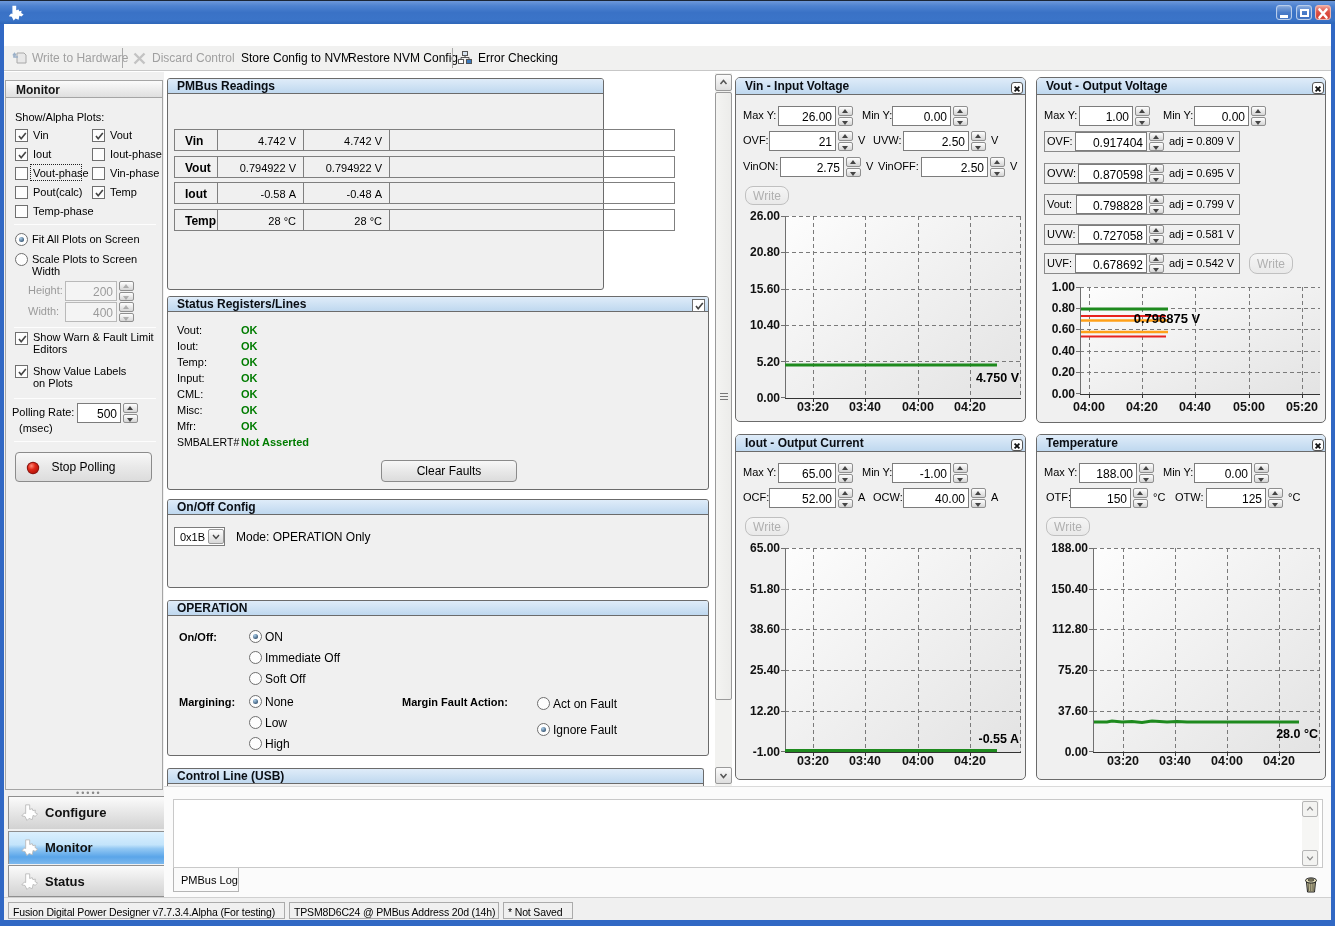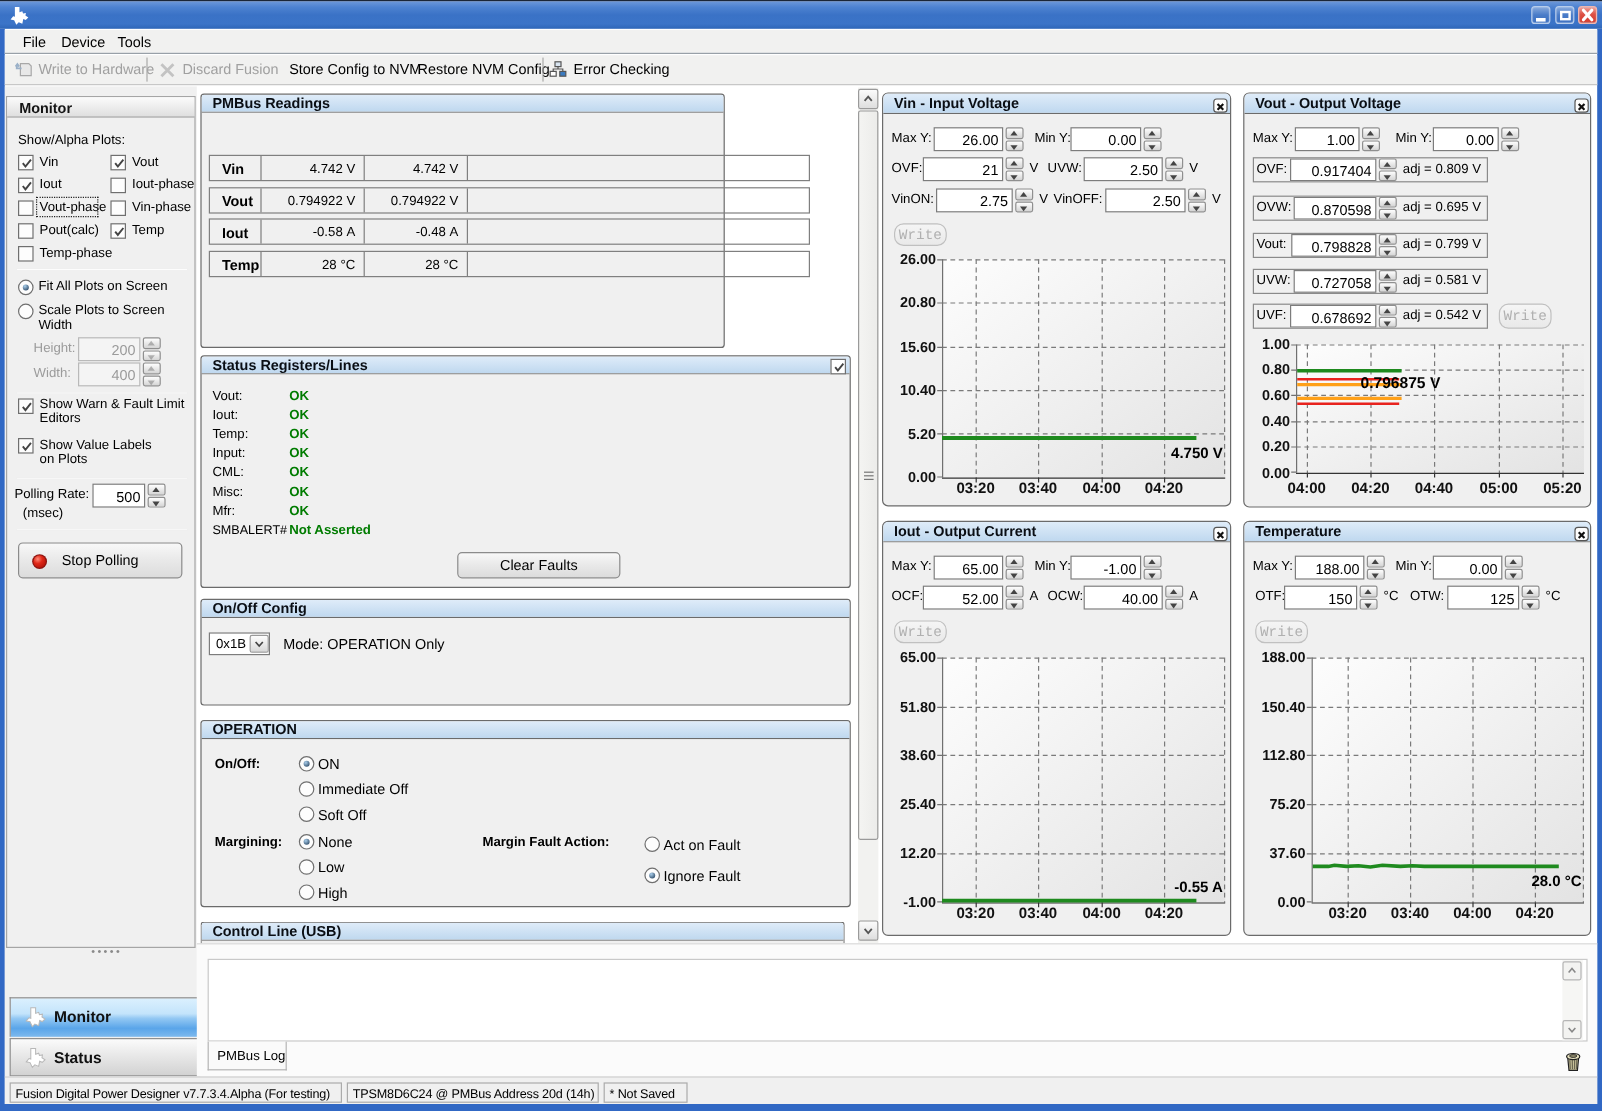--- a/index.html
+++ b/index.html
@@ -37,21 +37,21 @@
 .spin i{display:flex;flex-direction:column;width:15px;height:20px;margin-left:2px;font-style:normal;}
 .spin i u{flex:1;display:block;text-decoration:none;border:1px solid #8f8f8f;border-radius:2px;background:linear-gradient(#fefefe,#d5d5d5);position:relative;}
 .spin i u+u{margin-top:1px;}
 .spin i u:after{content:"";position:absolute;left:3px;width:0;height:0;border-left:3.5px solid transparent;border-right:3.5px solid transparent;}
 .spin i u.up:after{top:2px;border-bottom:4px solid #444;}
 .spin i u.dn:after{top:3px;border-top:4px solid #444;}
 .spin.dis b{background:#f4f4f4;color:#9b9b9b;border-color:#b9b9b9;}
 .spin.dis i u:after{opacity:.35;}
 
 .btn{position:absolute;border:1px solid #8b8b8b;border-radius:3px;background:linear-gradient(#f8f8f8,#eaeaea 45%,#dcdcdc);font-size:12px;color:#000;text-align:center;}
-.btn.dis{color:#b0b0b0;border-color:#c0c0c0;background:linear-gradient(#f5f5f5,#e9e9e9);border-radius:8px;font-family:Liberation Mono, monospace;}
+.btn.dis{color:#b0b0b0;border-color:#c0c0c0;background:linear-gradient(#f5f5f5,#e9e9e9);border-radius:8px;}
 
 .panel{position:absolute;border:1px solid #6b6b6b;border-radius:3px;background:#f0f0f0;}
 .panel h2{height:15px;background:linear-gradient(#dfecf9,#bfd8ef);border-bottom:1px solid #6b6b6b;border-radius:2px 2px 0 0;font-size:12px;color:#0a0e14;padding:1px 0 0 9px;line-height:13px;}
 .pph h2{height:17px;padding-top:2px;border-radius:4px 4px 0 0;}
 .pph{border-radius:5px;}
 
 .nav{position:absolute;left:4px;width:159px;height:33px;border:1px solid #8f8f8f;border-bottom:none;background:linear-gradient(#fbfbfb,#e8e8e8 45%,#d2d2d2);font-size:13px;font-weight:bold;color:#111;}
 .nav.on{background:linear-gradient(#dbf0fe 0%,#c3e4fb 40%,#93c8f3 52%,#5aa5e9 78%,#7db9ee 100%);}
 .nav span{position:absolute;left:36px;top:8px;}
 .nav svg{position:absolute;left:12px;top:7px;}
@@ -79,37 +79,32 @@
       </div>
     <div class="abs wbtn" style="left:1315px;background:linear-gradient(#f0a096,#dd5145 45%,#d33c2e);border-color:#f0b6ae;">
       <svg width="14" height="13" viewBox="0 0 14 13">
           <path d="M3.5 2.5 L10.5 10.5 M10.5 2.5 L3.5 10.5" stroke="#fff" stroke-width="2.6" stroke-linecap="round"></path>
         </svg></div>
   </div>
   <div id="bL" class="abs"></div>
     <div id="bR" class="abs"></div>
     <div id="bB" class="abs"></div>
 
-  <div id="menu" class="abs">
-      <span style="left:15px">File</span>
-      <span style="left:47px">Device</span>
-      <span style="left:94px">Tools</span>
-    </div>
 
   <div id="tool" class="abs">
     <svg class="abs" style="left:8px;top:4px" width="16" height="16" viewBox="0 0 16 16">
         <path d="M5 3 L12 3 L14 5 L14 13 L5 13 Z" fill="#e8e8e8" stroke="#a8a8a8"></path>
         <path d="M6 7 L2 7 L2 4 M1 5.5 L2.5 3.5 L4 5.5" stroke="#9ab0c8" stroke-width="1.6" fill="none"></path>
       </svg>
     <span class="gry" style="left:28px">Write to Hardware</span>
     <div class="tsep" style="left:118px"></div>
     <svg class="abs" style="left:128px;top:5px" width="15" height="15" viewBox="0 0 15 15">
         <path d="M2.5 2.5 L12.5 12.5 M12.5 2.5 L2.5 12.5" stroke="#c3c3c3" stroke-width="2.4"></path>
       </svg>
-    <span class="gry" style="left:148px">Discard Fusion</span>
+    <span class="gry" style="left:148px">Discard Control</span>
     <span style="left:237px;color:#000">Store Config to NVM</span>
     <span style="left:344px;color:#000">Restore NVM Config</span>
     <div class="tsep" style="left:448px"></div>
     <svg class="abs" style="left:453px;top:4px" width="16" height="16" viewBox="0 0 16 16">
         <rect x="5.5" y="1.5" width="5" height="4" fill="#d8e4f0" stroke="#555"></rect>
         <rect x="1.5" y="9.5" width="5" height="4" fill="#fff" stroke="#555"></rect>
         <rect x="9.5" y="9.5" width="5" height="4" fill="#3a7abf" stroke="#555"></rect>
         <path d="M8 5.5 L8 7.5 M4 9.5 L4 7.5 L12 7.5 L12 9.5" stroke="#555" fill="none"></path>
       </svg>
     <span style="left:474px;color:#000">Error Checking</span>
@@ -208,20 +203,26 @@
               <radialGradient id="ledg" cx=".35" cy=".3" r=".8">
                 <stop offset="0" stop-color="#ff8a78"></stop>
                 <stop offset=".45" stop-color="#e02818"></stop>
                 <stop offset="1" stop-color="#b01208"></stop>
               </radialGradient>
             </defs>
           </svg>
       </div>
     </div>
     <div class="abs" style="left:72px;top:719px;width:40px;height:6px;color:#8a8a8a;font-size:9px;letter-spacing:2px;line-height:4px">•••••</div>
+    <div class="nav" style="top:724px">
+        <svg width="18" height="18" viewBox="0 0 17 17">
+          <path d="M4.4 0.8 L8.2 0.8 L8.2 5.2 L10.6 4.4 L11.2 6.2 L13.6 5.8 L13.2 8 L15.6 9.6 L13.4 11.6 L11.4 10.8 L10.6 14.8 L7.6 13.6 L5.6 15.6 L3.8 11.8 L0.8 11.2 L3 8.6 L4.4 9 Z" fill="#fff" stroke="#b8b8b8" stroke-width=".8"></path>
+        </svg>
+        <span>Configure</span>
+      </div>
     <div class="nav on" style="top:759px">
         <svg width="18" height="18" viewBox="0 0 17 17">
           <path d="M4.4 0.8 L8.2 0.8 L8.2 5.2 L10.6 4.4 L11.2 6.2 L13.6 5.8 L13.2 8 L15.6 9.6 L13.4 11.6 L11.4 10.8 L10.6 14.8 L7.6 13.6 L5.6 15.6 L3.8 11.8 L0.8 11.2 L3 8.6 L4.4 9 Z" fill="#fff" stroke="#b8b8b8" stroke-width=".8"></path>
         </svg>
         <span>Monitor</span>
       </div>
     <div class="nav" style="top:793px;height:32px;border-bottom:1px solid #8f8f8f">
         <svg width="18" height="18" viewBox="0 0 17 17">
           <path d="M4.4 0.8 L8.2 0.8 L8.2 5.2 L10.6 4.4 L11.2 6.2 L13.6 5.8 L13.2 8 L15.6 9.6 L13.4 11.6 L11.4 10.8 L10.6 14.8 L7.6 13.6 L5.6 15.6 L3.8 11.8 L0.8 11.2 L3 8.6 L4.4 9 Z" fill="#fff" stroke="#b8b8b8" stroke-width=".8"></path>
         </svg>

